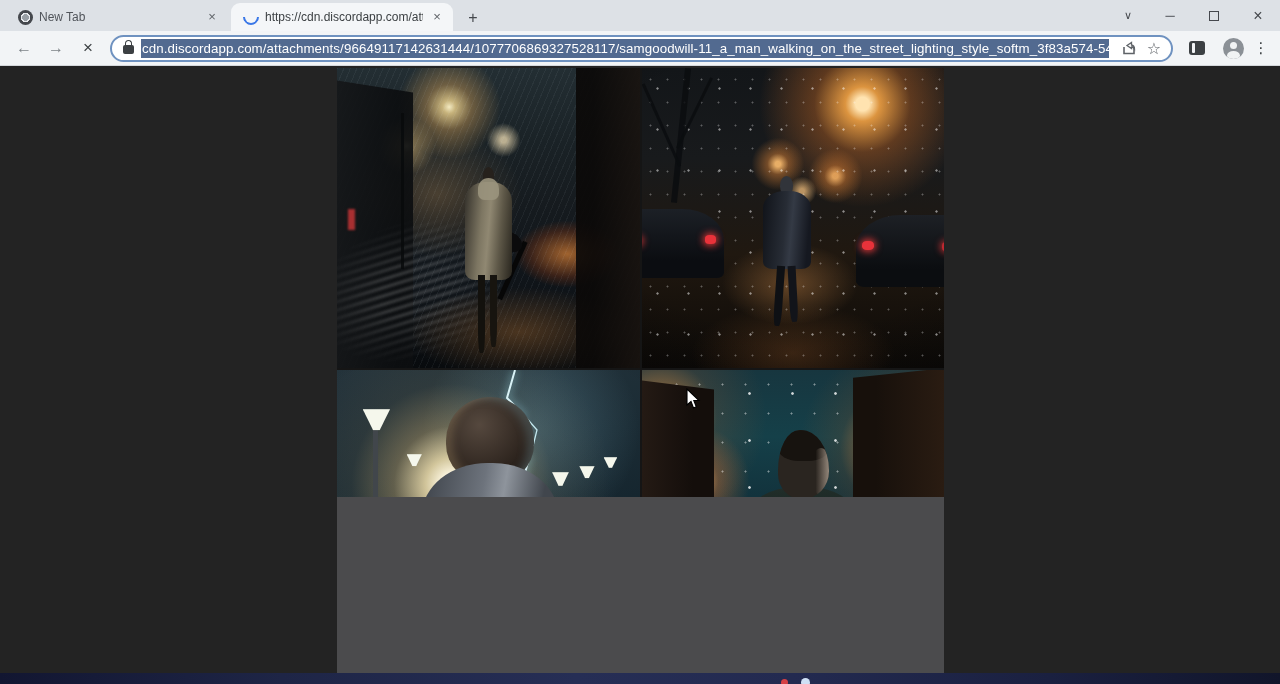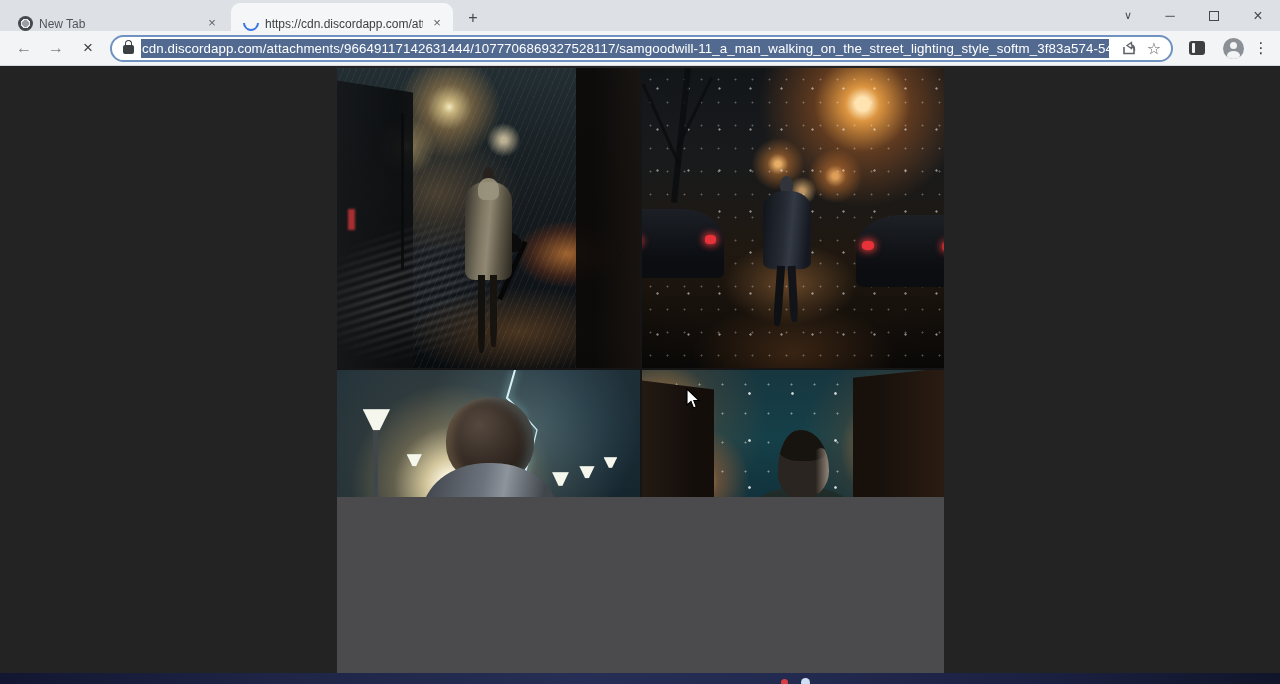--- a/index.html
+++ b/index.html
@@ -2,21 +2,21 @@
 <html><head>
 <meta charset="utf-8">
 <style>
   html,body{margin:0;padding:0;background:#000;}
   .stage{position:relative;width:1280px;height:684px;overflow:hidden;
          font-family:"Liberation Sans","DejaVu Sans",sans-serif;
          -webkit-font-smoothing:antialiased;}
 
   
   .tabstrip{position:absolute;left:0;top:0;width:1280px;height:31px;background:#dde1e6;}
-  .tab{position:absolute;top:3px;height:28px;display:flex;align-items:flex-end;box-sizing:border-box;}
+  .tab{position:absolute;top:3px;height:28px;display:flex;align-items:center;box-sizing:border-box;}
   .tab-inactive{left:6px;width:222px;padding:0 8px 0 12px;color:#50545a;}
   .tab-active{left:231px;width:222px;background:#f4f6f8;border-radius:9px 9px 0 0;padding:0 8px 0 12px;color:#3c4043;}
   .tab-title{flex:1;font-size:12px;white-space:nowrap;overflow:hidden;margin:0 6px;}
   .tab-close{width:16px;height:16px;line-height:15px;text-align:center;font-size:13px;color:#5f6368;border-radius:50%;}
   .chrome-logo{width:15px;height:15px;border-radius:50%;
       background:radial-gradient(circle,#9aa0a6 0 3.2px,#e8eaed 3.2px 4.6px,#45484d 4.6px);}
   .spinner{width:12px;height:12px;border:2.2px solid transparent;border-bottom-color:#3b78e7;border-left-color:#3b78e7;border-radius:50%;transform:rotate(-45deg);}
   .newtab-btn{position:absolute;left:462px;top:7px;width:22px;height:22px;text-align:center;line-height:21px;font-size:16px;color:#45484d;border-radius:50%;}
   .strip-controls{position:absolute;right:0;top:0;height:31px;display:flex;align-items:center;}
   .strip-btn{width:44px;text-align:center;font-size:13px;color:#45484d;}

